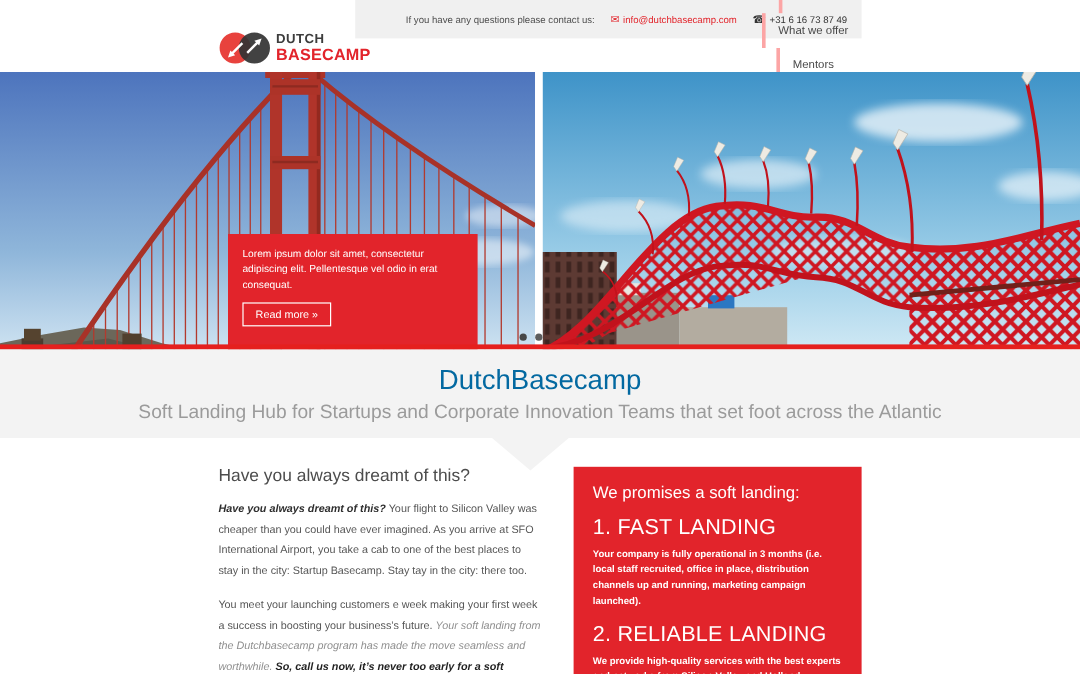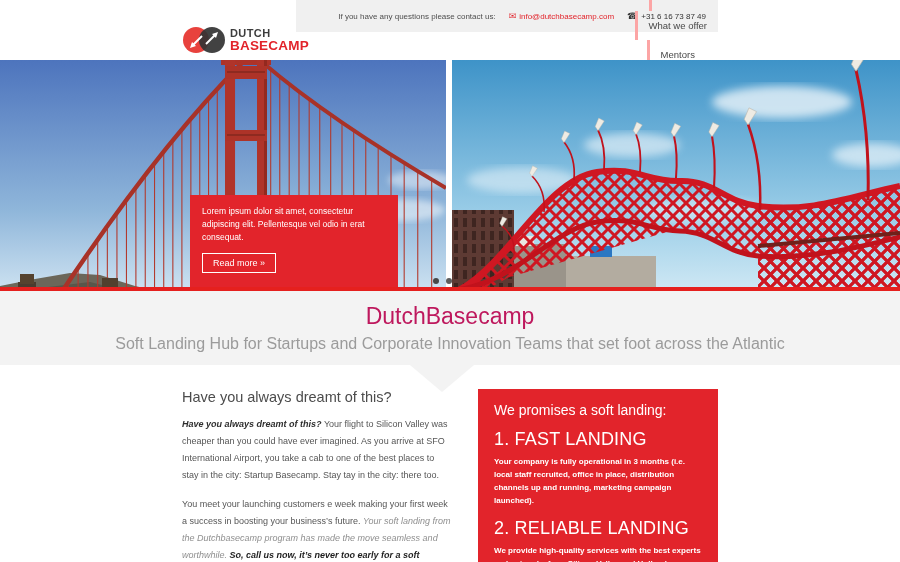--- a/index.html
+++ b/index.html
@@ -51,21 +51,21 @@
   .hero-btn {
     background:transparent; border:1px solid #fff; color:#fff;
     font-size:9px; padding:4px 10px; font-family:"Liberation Sans",sans-serif; cursor:pointer;
   }
   .hero-dots { position:absolute; left:433px; bottom:7px; display:flex; gap:7px; z-index:7; }
   .dot { width:6px; height:6px; border-radius:50%; background:#474747; cursor:pointer; }
   .dot.d2 { background:#5d5d5d; }
 
   
   .intro { background:#f3f3f3; height:74px; text-align:center; padding-top:12px; }
-  .intro h1 { margin:0 0 5px; font-size:23px; font-weight:400; color:#be185d; }
+  .intro h1 { margin:0 0 5px; font-size:23px; font-weight:400; color:#0369a1; }
   .intro p { margin:0; font-size:16px; color:#9b9b9b; }
 
   
   .main { position:relative; }
   .triangle {
     position:absolute; top:0; left:410px; width:0; height:0;
     border-left:32px solid transparent; border-right:32px solid transparent;
     border-top:27px solid #f3f3f3;
   }
   .columns { display:flex; padding-top:24px; }

